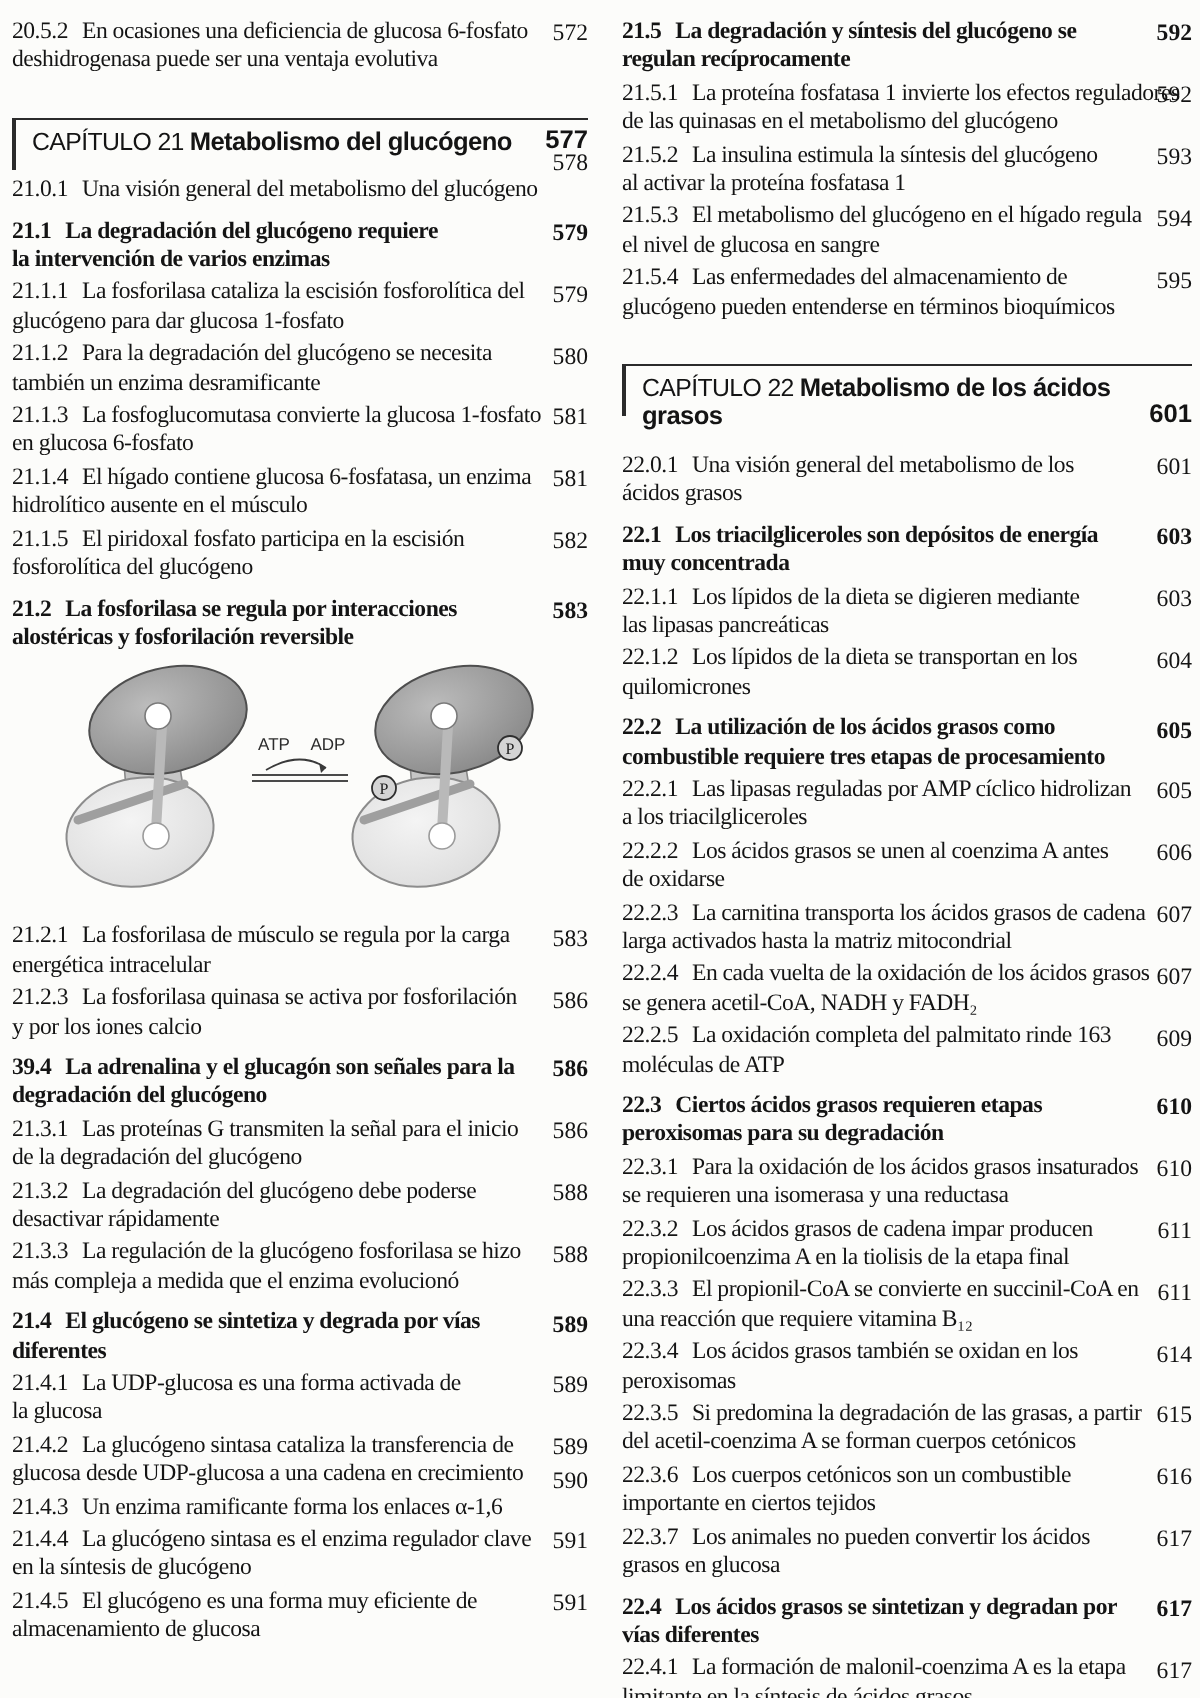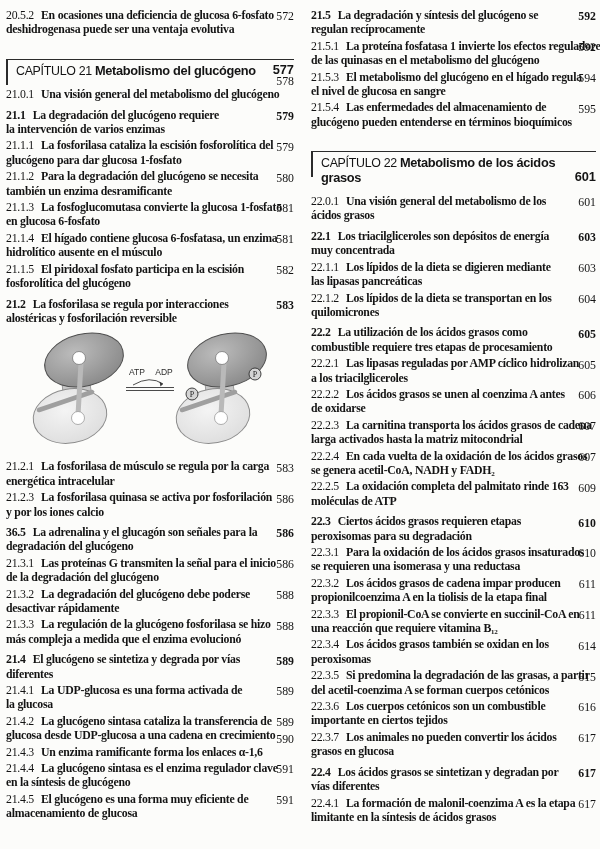--- a/index.html
+++ b/index.html
@@ -6,21 +6,21 @@
   html,body{width:600px;height:849px;}
   body{position:relative;background:#fcfcfa;color:#141414;
        font-family:"Liberation Serif","DejaVu Serif",serif;overflow:hidden;}
   .col{position:absolute;top:8px;}
   .col-left{left:6px;width:288px;}
   .col-right{left:311px;width:285px;}
   .entry{position:relative;margin-bottom:2px;font-size:11.8px;line-height:14.4px;
          letter-spacing:-0.25px;}
   .entry:first-child{margin-top:0;}
   .entry .num{margin-right:7px;}
-  .entry .txt{white-space:pre;font-weight:bold;}
+  .entry .txt{white-space:pre;}
   .entry .pg{position:absolute;right:0;bottom:13px;letter-spacing:0;}
   .section{font-weight:bold;margin-top:6px;}
   .chapter{font-family:"Liberation Sans","DejaVu Sans",sans-serif;
            border-top:1.6px solid #2b2b2b;margin-top:22px;margin-bottom:6px;
            padding:4px 0 3px 10px;position:relative;letter-spacing:-0.3px;}
   .chapter::before{content:"";position:absolute;left:0;top:0;width:1.6px;height:25px;
            background:#2b2b2b;}
   .ch-label{font-size:12.4px;}
   .ch-title{font-size:12.8px;font-weight:bold;}
   .chapter .pg{font-size:12.8px;font-weight:bold;bottom:4px;}
@@ -99,21 +99,21 @@
           <circle cx="17" cy="64" r="6" fill="#d4d4d4" stroke="#2e2e2e" stroke-width="0.9"></circle>
           <text class="p-text" x="17" y="67">P</text>
         </g>
       </g>
     </svg>
   </div>
 <div class="entry sub"><span class="num">21.2.1</span><span class="txt">La fosforilasa de músculo se regula por la carga
 energética intracelular</span><span class="pg">583</span></div>
     <div class="entry sub"><span class="num">21.2.3</span><span class="txt">La fosforilasa quinasa se activa por fosforilación
 y por los iones calcio</span><span class="pg">586</span></div>
-    <div class="entry section"><span class="num">36.5</span><span class="txt">La adrenalina y el glucagón son señales para la
+    <div class="entry section"><span class="num">39.4</span><span class="txt">La adrenalina y el glucagón son señales para la
 degradación del glucógeno</span><span class="pg">586</span></div>
     <div class="entry sub"><span class="num">21.3.1</span><span class="txt">Las proteínas G transmiten la señal para el inicio
 de la degradación del glucógeno</span><span class="pg">586</span></div>
     <div class="entry sub"><span class="num">21.3.2</span><span class="txt">La degradación del glucógeno debe poderse
 desactivar rápidamente</span><span class="pg">588</span></div>
     <div class="entry sub"><span class="num">21.3.3</span><span class="txt">La regulación de la glucógeno fosforilasa se hizo
 más compleja a medida que el enzima evolucionó</span><span class="pg">588</span></div>
     <div class="entry section"><span class="num">21.4</span><span class="txt">El glucógeno se sintetiza y degrada por vías
 diferentes</span><span class="pg">589</span></div>
     <div class="entry sub"><span class="num">21.4.1</span><span class="txt">La UDP-glucosa es una forma activada de
@@ -124,20 +124,22 @@
     <div class="entry sub"><span class="num">21.4.4</span><span class="txt">La glucógeno sintasa es el enzima regulador clave
 en la síntesis de glucógeno</span><span class="pg">591</span></div>
     <div class="entry sub"><span class="num">21.4.5</span><span class="txt">El glucógeno es una forma muy eficiente de
 almacenamiento de glucosa</span><span class="pg">591</span></div>
   </div>
 <div class="col col-right">
     <div class="entry section"><span class="num">21.5</span><span class="txt">La degradación y síntesis del glucógeno se
 regulan recíprocamente</span><span class="pg">592</span></div>
     <div class="entry sub"><span class="num">21.5.1</span><span class="txt">La proteína fosfatasa 1 invierte los efectos reguladores
 de las quinasas en el metabolismo del glucógeno</span><span class="pg">592</span></div>
+    <div class="entry sub"><span class="num">21.5.2</span><span class="txt">La insulina estimula la síntesis del glucógeno
+al activar la proteína fosfatasa 1</span><span class="pg">593</span></div>
     <div class="entry sub"><span class="num">21.5.3</span><span class="txt">El metabolismo del glucógeno en el hígado regula
 el nivel de glucosa en sangre</span><span class="pg">594</span></div>
     <div class="entry sub"><span class="num">21.5.4</span><span class="txt">Las enfermedades del almacenamiento de
 glucógeno pueden entenderse en términos bioquímicos</span><span class="pg">595</span></div>
     <div class="entry chapter"><span class="ch-label">CAPÍTULO 22</span> <span class="ch-title">Metabolismo de los ácidos grasos</span><span class="pg">601</span></div>
     <div class="entry sub"><span class="num">22.0.1</span><span class="txt">Una visión general del metabolismo de los
 ácidos grasos</span><span class="pg">601</span></div>
     <div class="entry section"><span class="num">22.1</span><span class="txt">Los triacilgliceroles son depósitos de energía
 muy concentrada</span><span class="pg">603</span></div>
     <div class="entry sub"><span class="num">22.1.1</span><span class="txt">Los lípidos de la dieta se digieren mediante

